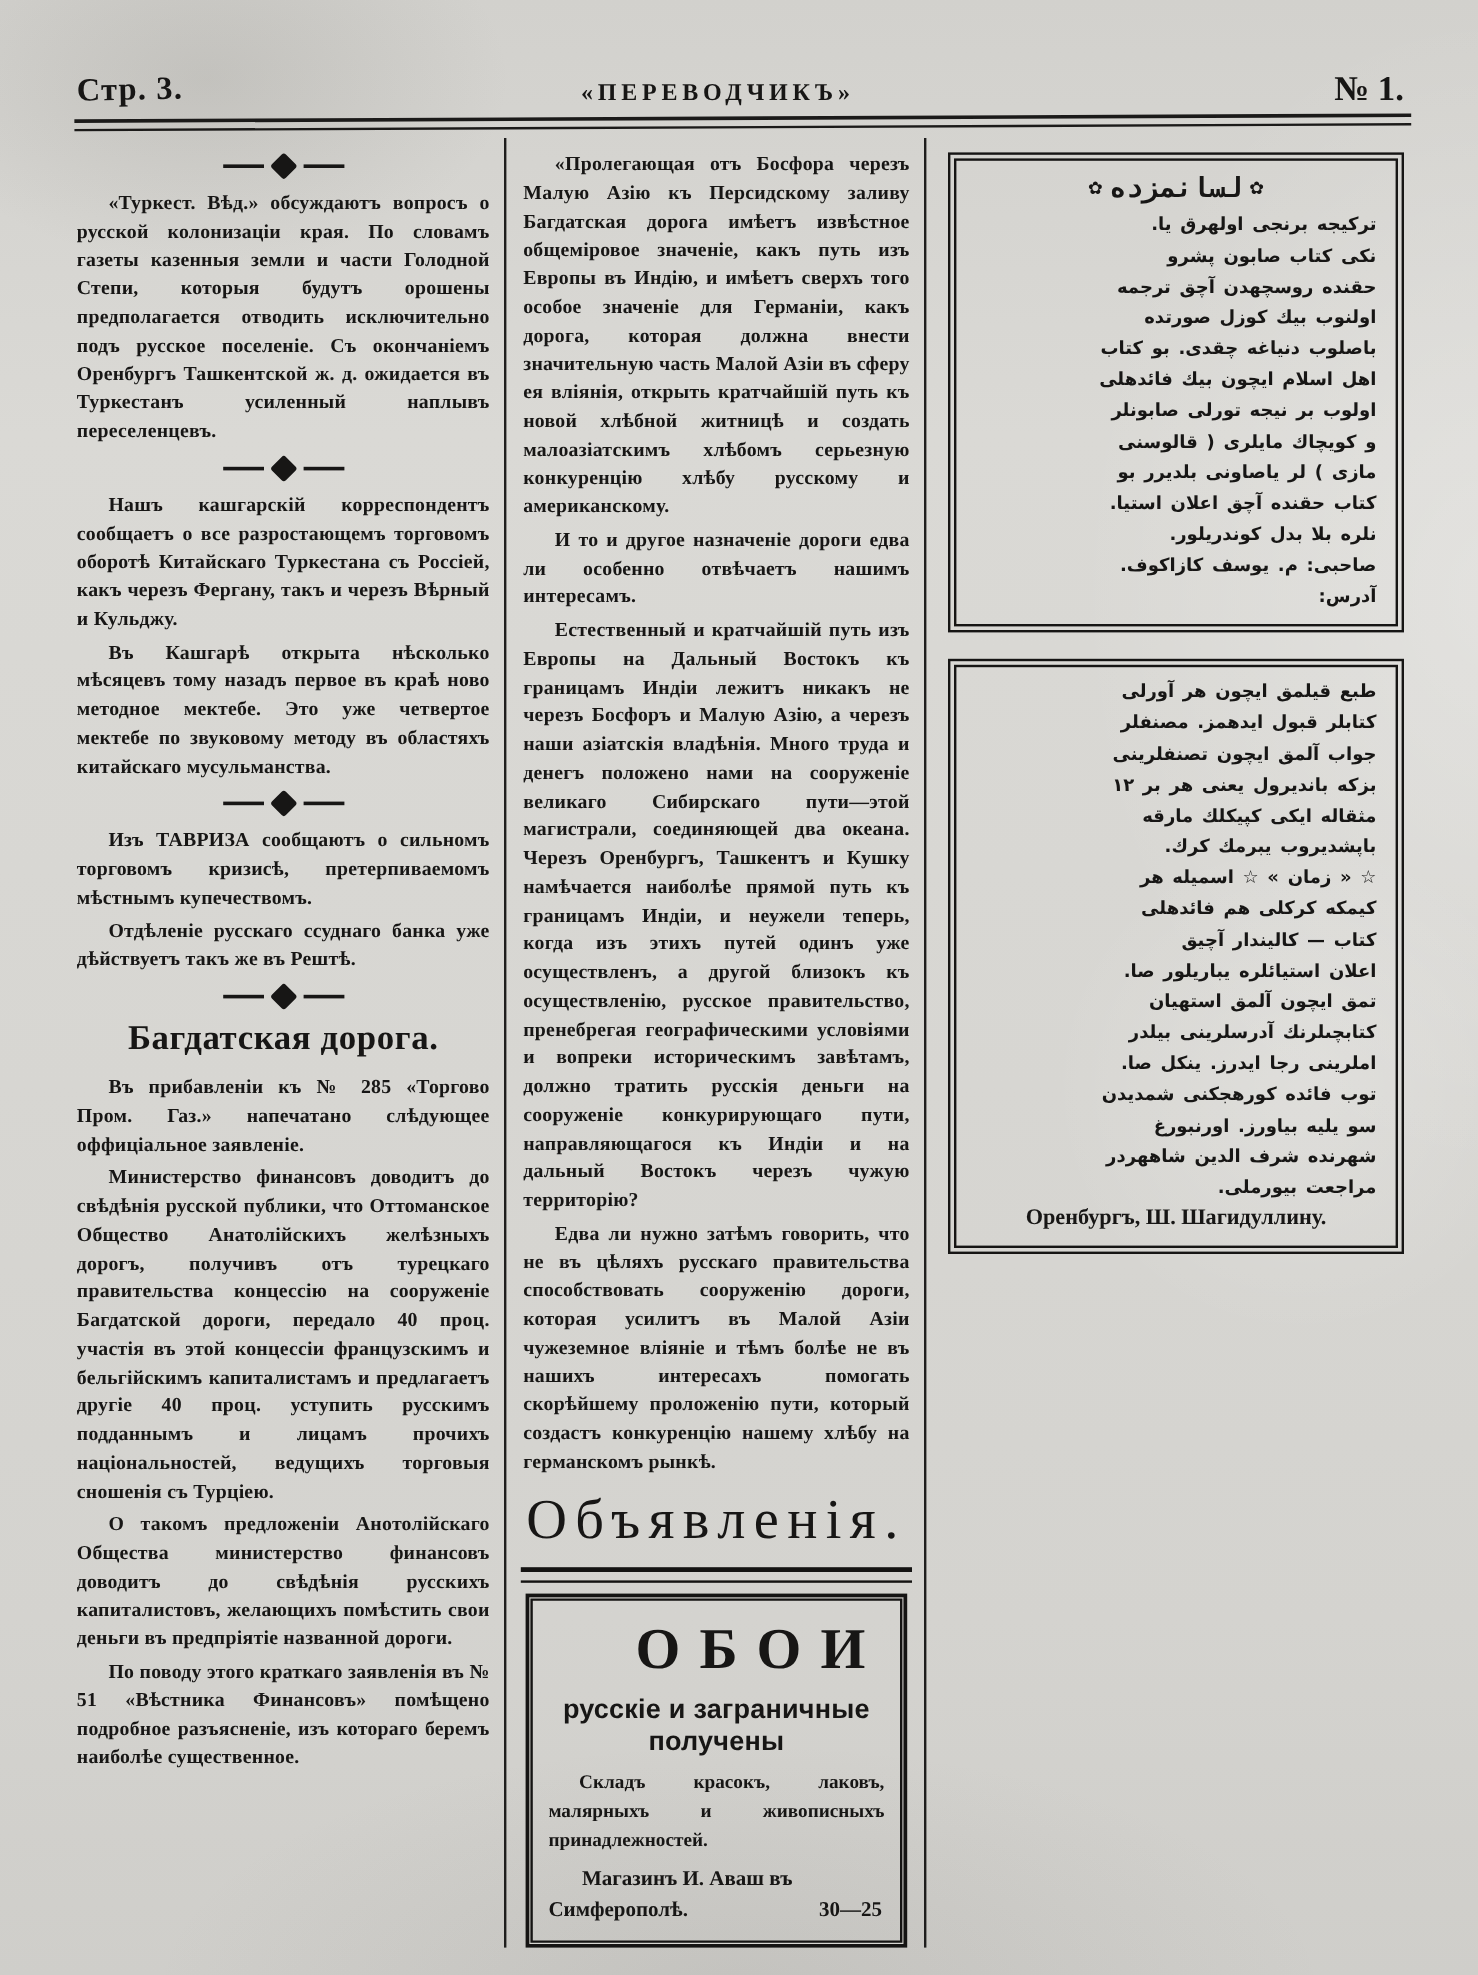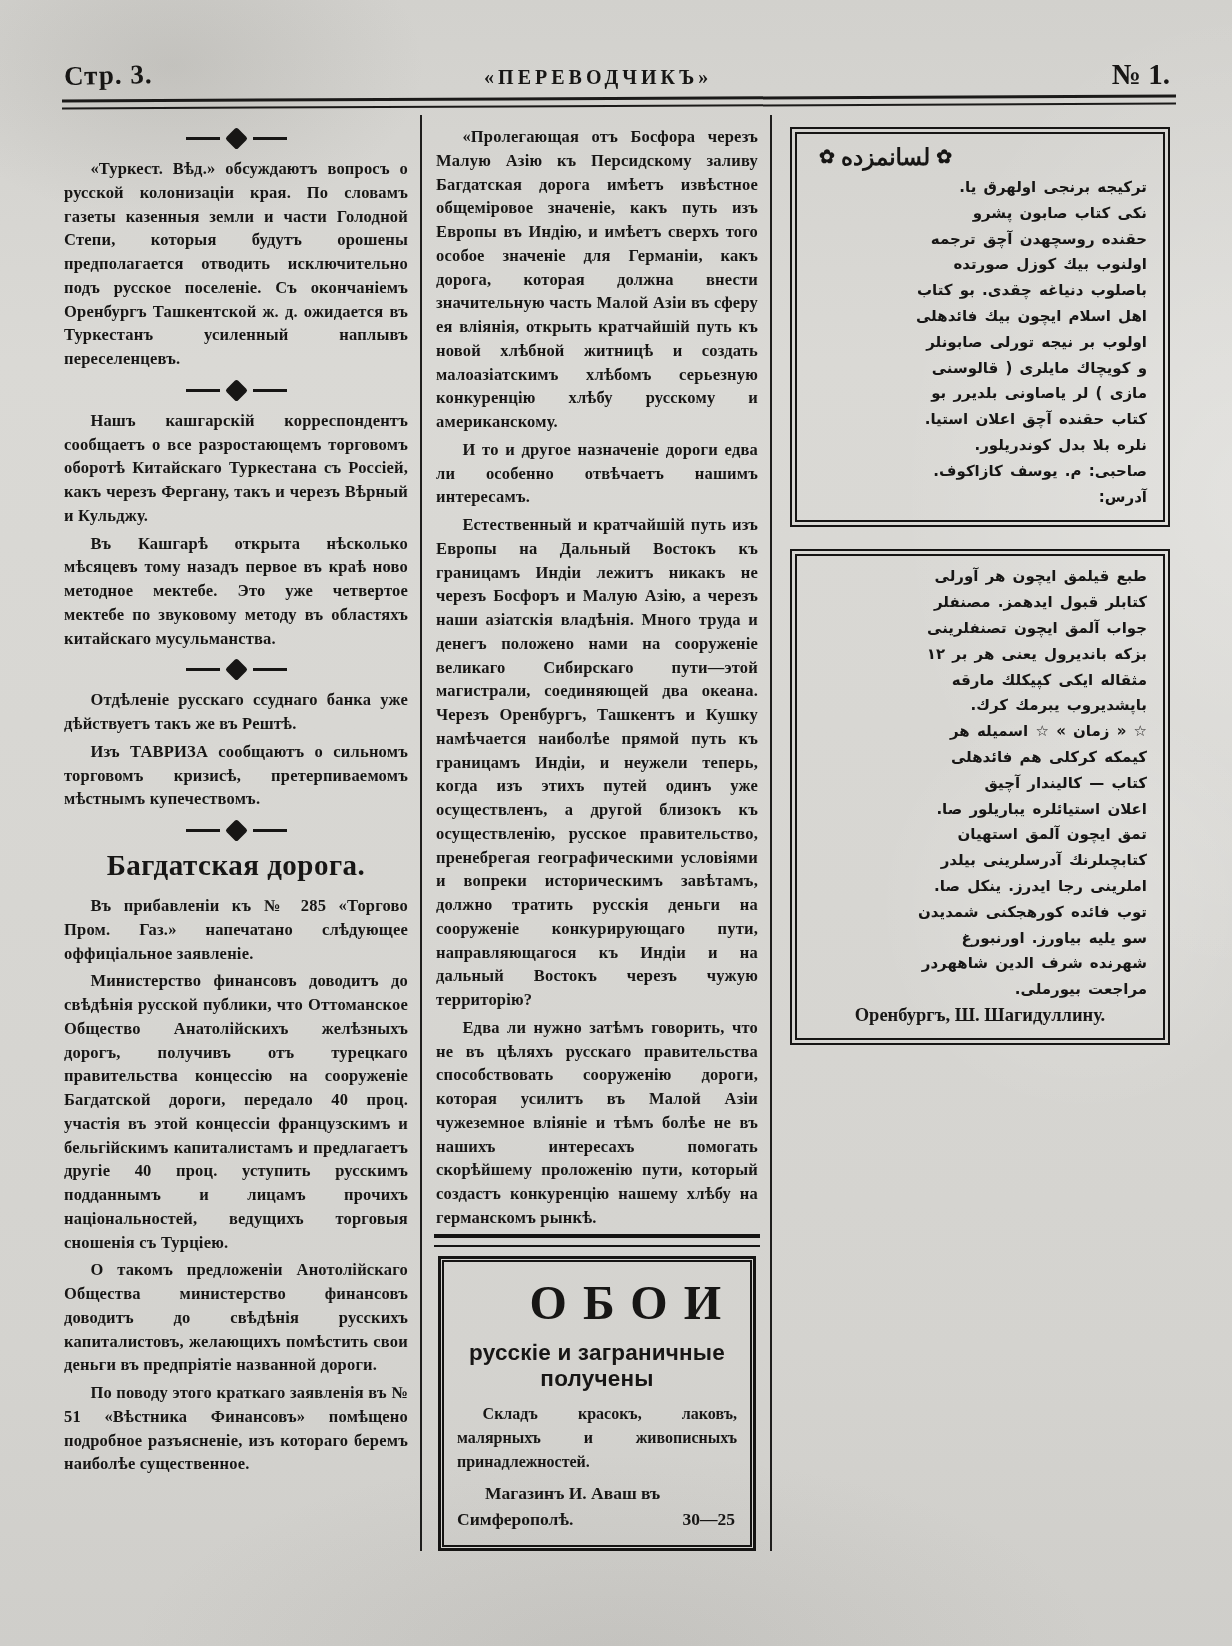--- a/index.html
+++ b/index.html
@@ -54,21 +54,21 @@
   .ad-title{font-size:48px;font-weight:bold;text-align:right;letter-spacing:16px;margin:2px 0 10px 0;text-indent:12px;}
   .ad-sub{font-family:"Liberation Sans","DejaVu Sans",sans-serif;font-weight:bold;font-size:22.5px;
     text-align:center;margin:0 0 10px 0;letter-spacing:.2px;}
   .ad-body{font-size:16px;font-weight:bold;line-height:1.5;text-align:justify;text-indent:1.6em;margin:0;}
   .ad-store{position:relative;font-size:17.5px;font-weight:bold;line-height:1.5;text-indent:1.6em;margin:6px 0 0 0;}
   .ad-num{position:absolute;right:2px;bottom:0;font-weight:bold;font-size:17.5px;}
 
   
   .frame{border:2px solid #161514;padding:3px;background:transparent;}
   .frame-inner{border:2px solid #161514;padding:8px 16px 10px 16px;}
-  .lis-head{direction:rtl;text-align:left;font-family:Liberation Sans, sans-serif;font-weight:bold;
+  .lis-head{direction:rtl;text-align:center;font-family:Liberation Mono, monospace;font-weight:bold;
     font-size:23px;margin:2px 0 4px 0;}
   .lis-head .flor{font-size:19px;position:relative;top:-2px;padding:0 6px;}
   .arabic-block{direction:rtl;font-family:"DejaVu Sans",sans-serif;font-weight:bold;
     font-size:15px;line-height:1.72;white-space:pre-line;text-align:right;word-spacing:2px;}
   .addr{font-size:18px;font-weight:bold;text-align:center;white-space:pre-line;line-height:1.5;margin-top:4px;}
   .addr2{font-size:18.5px;font-weight:bold;text-align:center;margin:2px 0 2px 0;}
   .gap20{height:22px;}
 </style>
 </head>
 <body>
@@ -96,41 +96,42 @@
           <span class="dia"></span>
           <span class="bar"></span>
         </div>
       <p class="art">Нашъ кашгарскій корреспондентъ сообщаетъ о все разростающемъ торговомъ оборотѣ Китайскаго Туркестана съ Россіей, какъ черезъ Фергану, такъ и черезъ Вѣрный и Кульджу.</p>
       <p class="art">Въ Кашгарѣ открыта нѣсколько мѣсяцевъ тому назадъ первое въ краѣ ново методное мектебе. Это уже четвертое мектебе по звуковому методу въ областяхъ китайскаго мусульманства.</p>
       <div class="orn">
           <span class="bar"></span>
           <span class="dia"></span>
           <span class="bar"></span>
         </div>
+      <p class="art">Изъ ТАВРИЗА сообщаютъ о сильномъ торговомъ кризисѣ, претерпиваемомъ мѣстнымъ купечествомъ.</p>
       <p class="art">Отдѣленіе русскаго ссуднаго банка уже дѣйствуетъ такъ же въ Рештѣ.</p>
-      <p class="art">Изъ ТАВРИЗА сообщаютъ о сильномъ торговомъ кризисѣ, претерпиваемомъ мѣстнымъ купечествомъ.</p>
       <div class="orn">
           <span class="bar"></span>
           <span class="dia"></span>
           <span class="bar"></span>
         </div>
       <div class="head-bagdad">Багдатская дорога.</div>
       <p class="art">Въ прибавленіи къ № 285 «Торгово Пром. Газ.» напечатано слѣдующее оффиціальное заявленіе.</p>
       <p class="art">Министерство финансовъ доводитъ до свѣдѣнія русской публики, что Оттоманское Общество Анатолійскихъ желѣзныхъ дорогъ, получивъ отъ турецкаго правительства концессію на сооруженіе Багдатской дороги, передало 40 проц. участія въ этой концессіи французскимъ и бельгійскимъ капиталистамъ и предлагаетъ другіе 40 проц. уступить русскимъ подданнымъ и лицамъ прочихъ національностей, ведущихъ торговыя сношенія съ Турціею.</p>
       <p class="art">О такомъ предложеніи Анотолійскаго Общества министерство финансовъ доводитъ до свѣдѣнія русскихъ капиталистовъ, желающихъ помѣстить свои деньги въ предпріятіе названной дороги.</p>
       <p class="art">По поводу этого краткаго заявленія въ № 51 «Вѣстника Финансовъ» помѣщено подробное разъясненіе, изъ котораго беремъ наиболѣе существенное.</p>
     </div>
 
     <div class="col col-mid">
       <p class="art">«Пролегающая отъ Босфора черезъ Малую Азію къ Персидскому заливу Багдатская дорога имѣетъ извѣстное общеміровое значеніе, какъ путь изъ Европы въ Индію, и имѣетъ сверхъ того особое значеніе для Германіи, какъ дорога, которая должна внести значительную часть Малой Азіи въ сферу ея вліянія, открыть кратчайшій путь къ новой хлѣбной житницѣ и создать малоазіатскимъ хлѣбомъ серьезную конкуренцію хлѣбу русскому и американскому.</p>
       <p class="art">И то и другое назначеніе дороги едва ли особенно отвѣчаетъ нашимъ интересамъ.</p>
       <p class="art">Естественный и кратчайшій путь изъ Европы на Дальный Востокъ къ границамъ Индіи лежитъ никакъ не черезъ Босфоръ и Малую Азію, а черезъ наши азіатскія владѣнія. Много труда и денегъ положено нами на сооруженіе великаго Сибирскаго пути—этой магистрали, соединяющей два океана. Черезъ Оренбургъ, Ташкентъ и Кушку намѣчается наиболѣе прямой путь къ границамъ Индіи, и неужели теперь, когда изъ этихъ путей одинъ уже осуществленъ, а другой близокъ къ осуществленію, русское правительство, пренебрегая географическими условіями и вопреки историческимъ завѣтамъ, должно тратить русскія деньги на сооруженіе конкурирующаго пути, направляющагося къ Индіи и на дальный Востокъ черезъ чужую территорію?</p>
       <p class="art">Едва ли нужно затѣмъ говорить, что не въ цѣляхъ русскаго правительства способствовать сооруженію дороги, которая усилитъ въ Малой Азіи чужеземное вліяніе и тѣмъ болѣе не въ нашихъ интересахъ помогать скорѣйшему проложенію пути, который создастъ конкуренцію нашему хлѣбу на германскомъ рынкѣ.</p>
 
 
+      <div class="ads-head">Объявленія.</div>
       <div class="thick-double"></div>
 
       <div class="ad-box">
         <div class="ad-title">ОБОИ</div>
         <div class="ad-sub">русскіе и заграничные получены</div>
         <p class="ad-body">Складъ красокъ, лаковъ, малярныхъ и живописныхъ принадлежностей.</p>
         <div class="ad-store">
           <span>Магазинъ И. Аваш въ Симферополѣ.</span>
           <span class="ad-num">30—25</span>
         </div>

